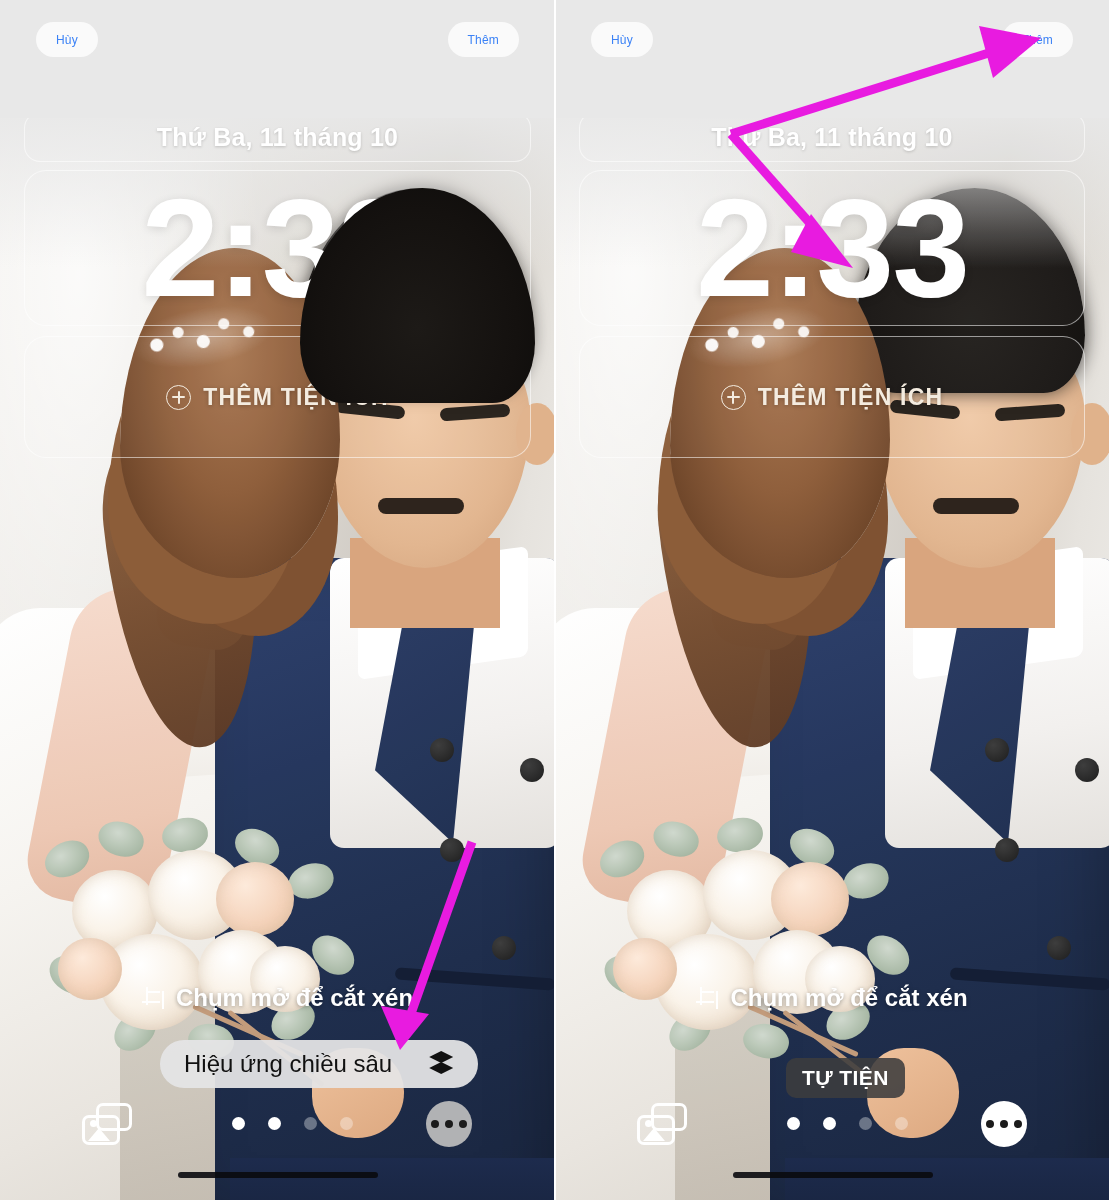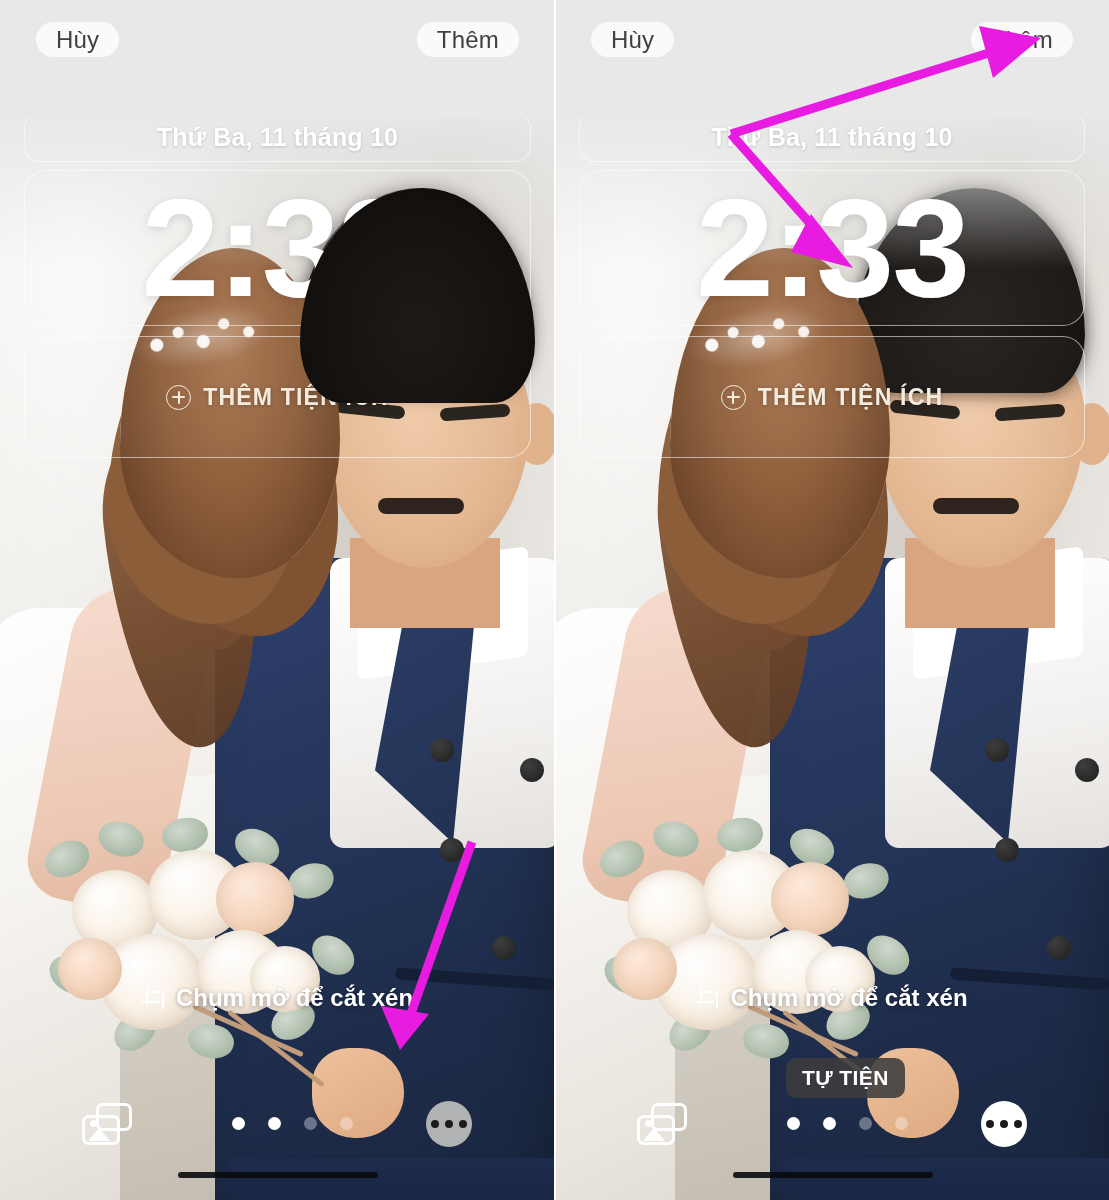--- a/index.html
+++ b/index.html
@@ -21,21 +21,21 @@
   
   .topbar{
     position:absolute; top:0; left:0; right:0; height:118px;
     background:#e8e8e8; z-index:40;
   }
   .chip{
     position:absolute; top:22px;
     height:35px; padding:2px 20px;
     display:flex; align-items:center; justify-content:center;
     background:#fafafa; border-radius:18px;
-    color:#404040; font-size:24px; letter-spacing:.2px;
+    color:#3b82f6; font-size:12px; letter-spacing:.2px;
   }
   .chip.cancel{ left:36px; }
   .chip.add{ right:36px; }
 
   
   .photo{ position:absolute; top:118px; left:0; width:100%; height:1082px; overflow:hidden; }
   .photo .scene{ position:absolute; inset:0; }
 
   
   .bg-wall{ position:absolute; inset:0;
@@ -361,20 +361,27 @@
       </div>
 
       <div class="crop-hint" style="top:984px;">
         <span class="crop-ic">
             <i></i>
             <b></b>
           </span>
         <span>Chụm mở để cắt xén</span>
       </div>
 
+      <div class="depth-pill" style="left:160px;top:1040px;">
+        <span>Hiệu ứng chiều sâu</span>
+        <span class="layers-ic">
+          <span class="a"></span>
+            <span class="b"></span>
+        </span>
+      </div>
 
       <div class="photo-ic" style="left:82px;top:1103px;">
         <span class="bk"></span>
           <span class="fr"></span>
           <span class="mt"></span>
           <span class="sun"></span>
       </div>
 
       <div class="dots" style="left:232px;top:1117px;">
         <i class="on"></i>

